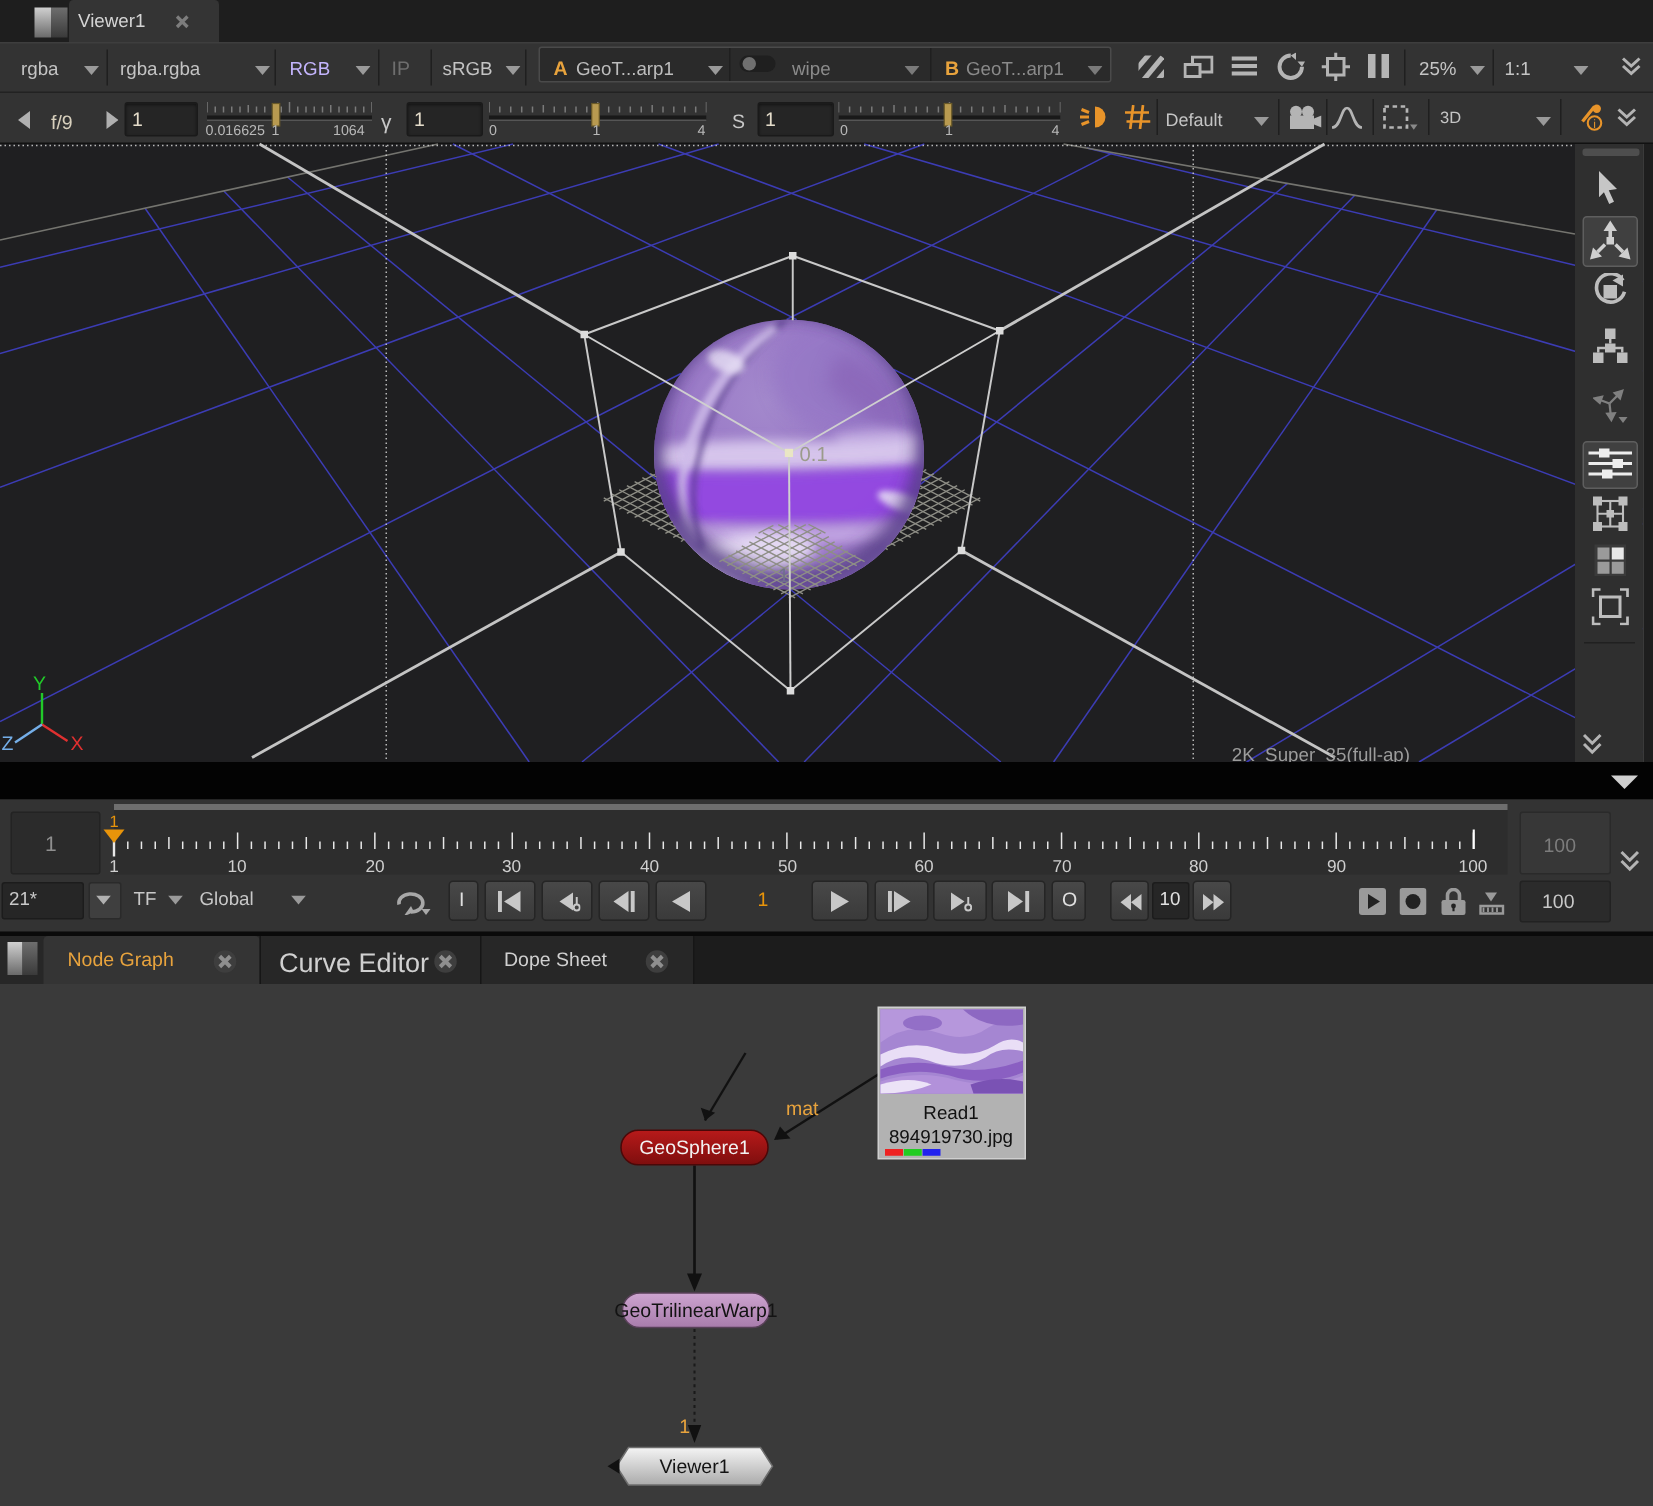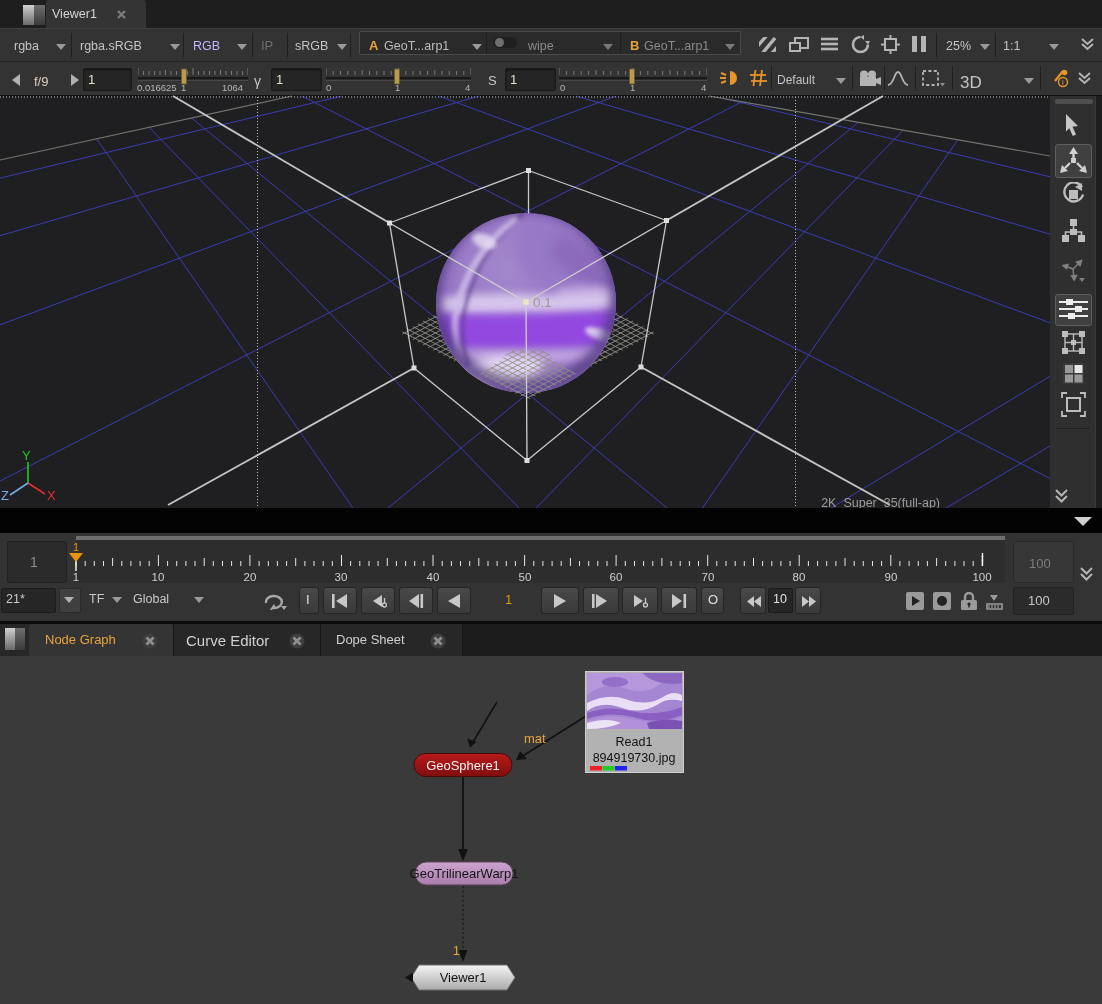--- a/index.html
+++ b/index.html
@@ -12,21 +12,21 @@
 <div style="position:absolute;top:7px;font-family:'Liberation Sans',sans-serif;font-size:12.5px;color:#d4d4d4;font-weight:normal;letter-spacing:0;white-space:nowrap;left:52px;">Viewer1</div>
 <svg class="abs" style="left:116px;top:9px" width="11" height="11">
       <path d="M2 2 L9 9 M9 2 L2 9" stroke="#7d7d7d" stroke-width="2.2"></path>
     </svg>
 <div class="abs" style="left:0;top:28px;width:1102px;height:34px;background:#333333;border-top:1px solid #3e3e3e;border-bottom:1px solid #222"></div>
 <div style="position:absolute;top:39px;font-family:'Liberation Sans',sans-serif;font-size:12.5px;color:#c4c4c4;font-weight:normal;letter-spacing:0;white-space:nowrap;left:14px;">rgba</div>
 <svg style="position:absolute;left:56px;top:44px" width="10" height="7">
       <path d="M0 0 L10 0 L5 6 Z" fill="#9a9a9a"></path>
     </svg>
 <div style="position:absolute;left:71px;top:33px;width:1px;height:24px;background:#1f1f1f"></div>
-<div style="position:absolute;top:39px;font-family:'Liberation Sans',sans-serif;font-size:12.5px;color:#c4c4c4;font-weight:normal;letter-spacing:0;white-space:nowrap;left:80px;">rgba.sRGB</div>
+<div style="position:absolute;top:39px;font-family:'Liberation Sans',sans-serif;font-size:12.5px;color:#c4c4c4;font-weight:normal;letter-spacing:0;white-space:nowrap;left:80px;">rgba.rgba</div>
 <svg style="position:absolute;left:170px;top:44px" width="10" height="7">
       <path d="M0 0 L10 0 L5 6 Z" fill="#9a9a9a"></path>
     </svg>
 <div style="position:absolute;left:183px;top:33px;width:1px;height:24px;background:#1f1f1f"></div>
 <div style="position:absolute;top:39px;font-family:'Liberation Sans',sans-serif;font-size:12.5px;color:#c4b5fd;font-weight:normal;letter-spacing:0;white-space:nowrap;left:193px;">RGB</div>
 <svg style="position:absolute;left:237px;top:44px" width="10" height="7">
       <path d="M0 0 L10 0 L5 6 Z" fill="#9a9a9a"></path>
     </svg>
 <div style="position:absolute;left:252px;top:33px;width:1px;height:24px;background:#1f1f1f"></div>
 <div style="position:absolute;top:38px;font-family:'Liberation Sans',sans-serif;font-size:13px;color:#6e6e6e;font-weight:normal;letter-spacing:0;white-space:nowrap;left:261px;">IP</div>
@@ -243,21 +243,21 @@
 <div style="position:absolute;left:884px;top:66px;width:1px;height:24px;background:#1f1f1f"></div>
 <svg class="abs" style="left:888px;top:71px" width="20" height="15">
       <path d="M0 14 C6 14 6 1 10 1 C14 1 14 14 20 14" fill="none" stroke="#b4b4b4" stroke-width="1.8"></path>
     </svg>
 <div style="position:absolute;left:915px;top:66px;width:1px;height:24px;background:#1f1f1f"></div>
 <svg class="abs" style="left:922px;top:70px" width="24" height="17">
 <rect x="1" y="1" width="15" height="14" fill="none" stroke="#b4b4b4" stroke-width="1.8" stroke-dasharray="3 2.4"></rect>
 <path d="M18 13 L23 13 L20.5 16.5 Z" fill="#8a8a8a"></path>
     </svg>
 <div style="position:absolute;left:952px;top:66px;width:1px;height:24px;background:#1f1f1f"></div>
-<div style="position:absolute;top:73px;font-family:'Liberation Sans',sans-serif;font-size:17px;color:#c4c4c4;font-weight:normal;letter-spacing:0;white-space:nowrap;left:960px;">3D</div>
+<div style="position:absolute;top:73px;font-family:'Liberation Sans',sans-serif;font-size:11px;color:#c4c4c4;font-weight:normal;letter-spacing:0;white-space:nowrap;left:960px;">3D</div>
 <svg style="position:absolute;left:1024px;top:78px" width="10" height="7">
       <path d="M0 0 L10 0 L5 6 Z" fill="#9a9a9a"></path>
     </svg>
 <div style="position:absolute;left:1040px;top:66px;width:1px;height:24px;background:#1f1f1f"></div>
 <svg class="abs" style="left:1051px;top:69px" width="20" height="20">
 <line x1="12" y1="2" x2="4" y2="12" stroke="#e8942a" stroke-width="2.2"></line>
 <circle cx="13.5" cy="3.5" r="2.8" fill="#e8942a"></circle>
 <circle cx="12" cy="13" r="4.5" fill="none" stroke="#e8942a" stroke-width="1.4"></circle>
 <text x="12" y="16.4" font-size="8" fill="#e8942a" text-anchor="middle" font-family="Liberation Sans">i</text>
     </svg>
@@ -761,21 +761,21 @@
 <div class="abs" style="left:0;top:624px;width:1102px;height:32px;background:#1c1c1c"></div>
 <div class="abs" style="left:0;top:624px;width:462px;height:32px;background:#272727"></div>
 <div class="abs" style="left:29px;top:624px;width:144px;height:32px;background:#343434;border-radius:3px 3px 0 0"></div>
 <div class="abs" style="left:5px;top:628px;width:10px;height:22px;background:linear-gradient(#d0d0d0,#6a6a6a)"></div>
 <div class="abs" style="left:15px;top:628px;width:10px;height:22px;background:linear-gradient(#6e6e6e,#3a3a3a)"></div>
 <div style="position:absolute;top:632px;font-family:'Liberation Sans',sans-serif;font-size:13px;color:#e8a33d;font-weight:normal;letter-spacing:0;white-space:nowrap;left:45px;">Node Graph</div>
 <svg class="abs" style="left:142px;top:633px" width="16" height="16">
       <circle cx="8" cy="8" r="7.5" fill="#3e3e3e"></circle>
       <path d="M4.5 4.5 L11.5 11.5 M11.5 4.5 L4.5 11.5" stroke="#8f8f8f" stroke-width="2.6"></path>
     </svg>
-<div style="position:absolute;top:632px;font-family:'Liberation Sans',sans-serif;font-size:15px;color:#d0d0d0;font-weight:normal;letter-spacing:0;white-space:nowrap;left:186px;">Curve Editor</div>
+<div style="position:absolute;top:632px;font-family:'Liberation Sans',sans-serif;font-size:18px;color:#d0d0d0;font-weight:normal;letter-spacing:0;white-space:nowrap;left:186px;">Curve Editor</div>
 <svg class="abs" style="left:289px;top:633px" width="16" height="16">
       <circle cx="8" cy="8" r="7.5" fill="#3e3e3e"></circle>
       <path d="M4.5 4.5 L11.5 11.5 M11.5 4.5 L4.5 11.5" stroke="#8f8f8f" stroke-width="2.6"></path>
     </svg>
 <div class="abs" style="left:173px;top:624px;width:1px;height:32px;background:#161616"></div>
 <div class="abs" style="left:320px;top:624px;width:1px;height:32px;background:#161616"></div>
 <div style="position:absolute;top:632px;font-family:'Liberation Sans',sans-serif;font-size:13px;color:#d0d0d0;font-weight:normal;letter-spacing:0;white-space:nowrap;left:336px;">Dope Sheet</div>
 <svg class="abs" style="left:430px;top:633px" width="16" height="16">
       <circle cx="8" cy="8" r="7.5" fill="#3e3e3e"></circle>
       <path d="M4.5 4.5 L11.5 11.5 M11.5 4.5 L4.5 11.5" stroke="#8f8f8f" stroke-width="2.6"></path>

